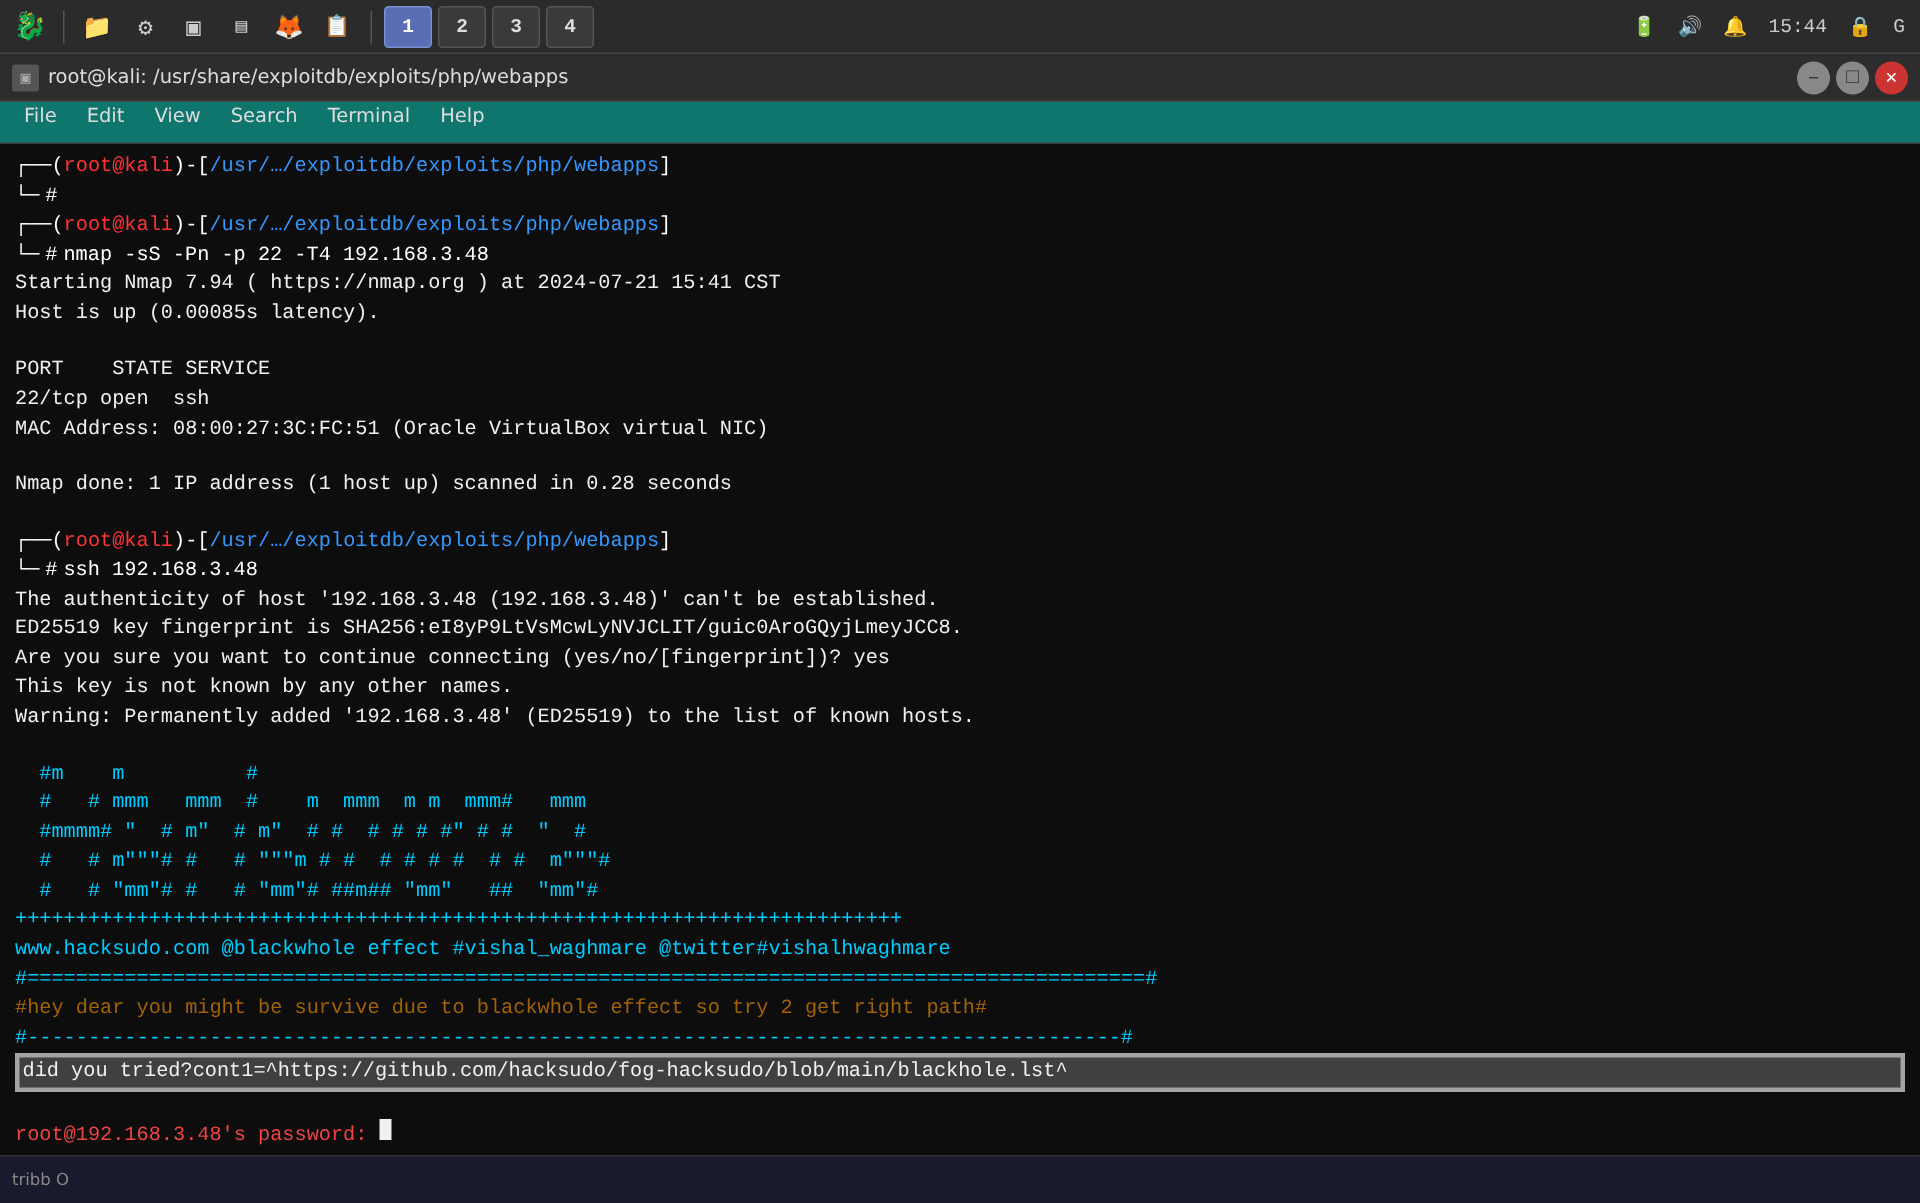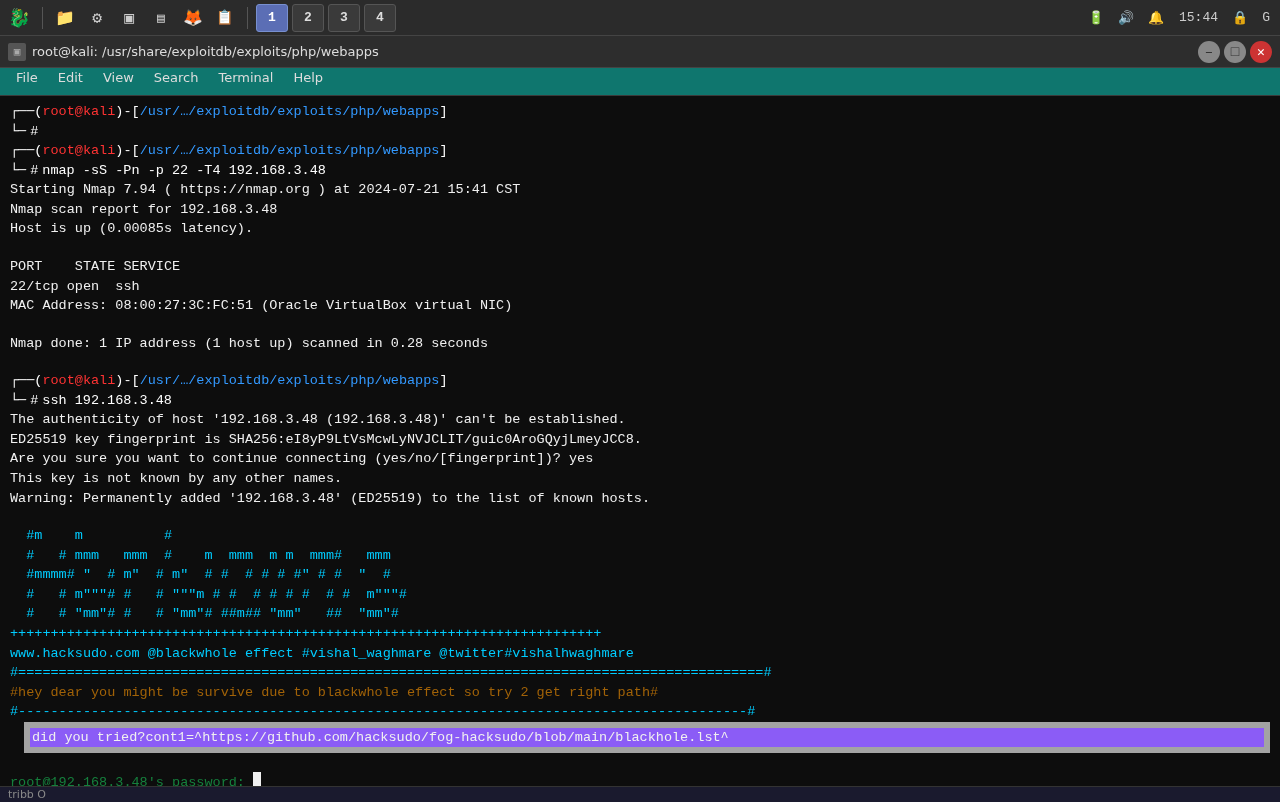--- a/index.html
+++ b/index.html
@@ -166,41 +166,40 @@
     .empty-line { height: 18px; display: block; }
 
     
     .ascii-art { color: #00ccff; white-space: pre; display: block; }
     .ascii-divider { color: #00ccff; white-space: pre; display: block; }
     .site-line { color: #00ccff; white-space: pre; display: block; }
     .hash-divider { color: #00ccff; white-space: pre; display: block; }
     .msg-line { color: #a16207; white-space: pre; display: block; }
     .url-highlight {
       display: block;
-      background: #8b5cf6;
-      border: 6px solid #a3a3a3;
+      background: #404040;
+      border: 3px solid #a3a3a3;
       color: #f0f0f0;
       white-space: pre;
       padding: 0 2px;
-      margin-left: 14px;
-    }
-    .password-prompt { color: #15803d; white-space: pre; margin-top: 20px; }
+    }
+    .password-prompt { color: #ef4444; white-space: pre; margin-top: 20px; }
     .cursor {
       display: inline-block;
       width: 8px;
       height: 14px;
       background: #f0f0f0;
       vertical-align: middle;
       animation: blink 1s step-end infinite;
     }
     @keyframes blink { 50% { opacity: 0; } }
 
     
     #status-bar {
-      height: 16px;
+      height: 32px;
       background: #1a1a2e;
       display: flex;
       align-items: center;
       padding: 0 8px;
       font-size: 11px;
       color: #888;
       font-family: 'DejaVu Sans', sans-serif;
       border-top: 1px solid #333;
       gap: 16px;
     }
@@ -277,21 +276,20 @@
         <span class="prompt-path">/usr/…/exploitdb/exploits/php/webapps</span>
         <span class="prompt-bracket">]</span>
     </div>
     <div class="prompt-line">
       <span class="prompt-arrow">└─</span>
         <span class="prompt-hash">#</span>
         <span class="cmd-text"> nmap -sS -Pn -p 22 -T4 192.168.3.48</span>
     </div>
 
     <span class="output-text">Starting Nmap 7.94 ( https://nmap.org ) at 2024-07-21 15:41 CST</span>
-    <span class="output-text">Nmap scan report for 192.168.3.48</span>
     <span class="output-text">Host is up (0.00085s latency).</span>
     <span class="empty-line"></span>
     <span class="output-text port-line">PORT    STATE SERVICE</span>
     <span class="output-text port-line">22/tcp open  ssh</span>
     <span class="output-text">MAC Address: 08:00:27:3C:FC:51 (Oracle VirtualBox virtual NIC)</span>
     <span class="empty-line"></span>
     <span class="output-text">Nmap done: 1 IP address (1 host up) scanned in 0.28 seconds</span>
     <span class="empty-line"></span>
 
     <div class="prompt-line">

